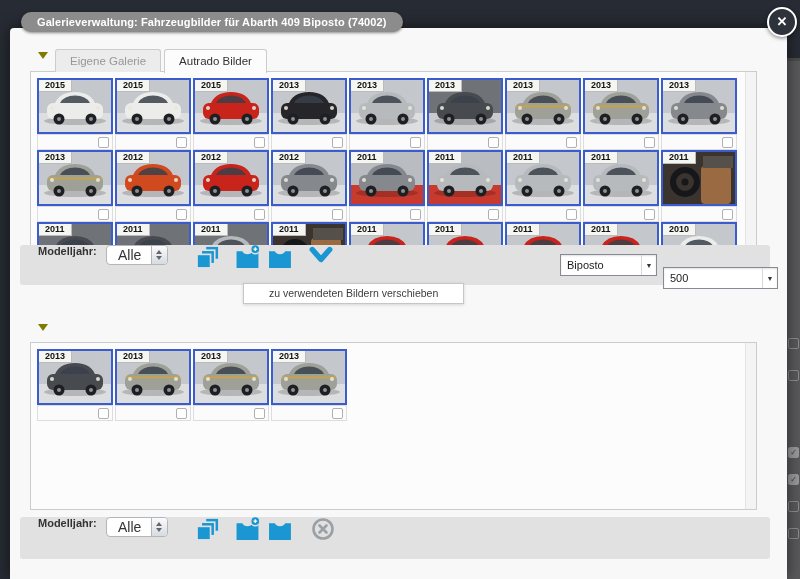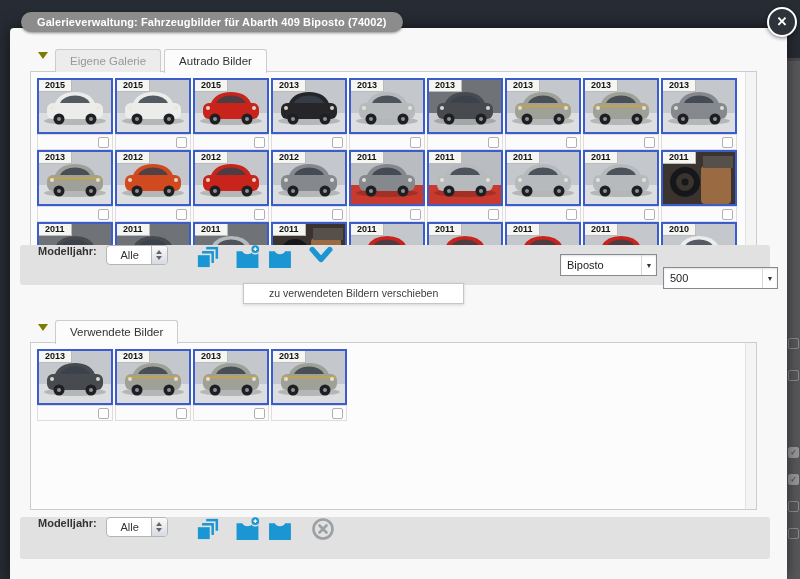--- a/index.html
+++ b/index.html
@@ -54,21 +54,21 @@
   .thumb-strip{width:74px;height:14px;border:1px solid #ddd;background:#fbfbfb;
     display:flex;justify-content:flex-end;align-items:center}
   .thumb-check{width:9px;height:9px;border:1px solid #b0b0b0;border-radius:2px;
     background:#fff;margin-right:3px;cursor:pointer}
   
   .toolbar{position:absolute;background:#e1e1e1;border-radius:3px;
     display:flex;align-items:flex-start;padding-left:18px;z-index:2}
   .tb-label{font-size:11px;font-weight:bold;color:#333;margin-right:9px}
   .mac-select{height:18px;background:#fff;border:1px solid #b5b5b5;border-radius:4px;
     display:flex;align-items:center;cursor:pointer;overflow:hidden}
-  .mac-select .val{font-size:11px;color:#333;padding:0 8px 0 10px;min-width:26px;
+  .mac-select .val{font-size:14px;color:#333;padding:0 8px 0 10px;min-width:26px;
     text-align:center}
   .mac-stepper{width:15px;height:18px;border-left:1px solid #b5b5b5;
     background:linear-gradient(#fafbfc,#d7dbe2);display:flex;flex-direction:column;
     align-items:center;justify-content:center}
   .mac-stepper .up{width:0;height:0;border-left:3px solid transparent;
     border-right:3px solid transparent;border-bottom:4px solid #666;margin-bottom:2px}
   .mac-stepper .dn{width:0;height:0;border-left:3px solid transparent;
     border-right:3px solid transparent;border-top:4px solid #666}
   .tb-icon{cursor:pointer;display:block}
   .win-select{position:absolute;height:20px;background:#fff;border:1px solid #868b93;
@@ -723,23 +723,20 @@
     <div class="win-select" style="left:643px;top:22px;width:113px">
       <span class="val">500</span>
       <span class="arr">▼</span>
     </div>
   </div>
 
   <div class="tooltip" style="left:233px;top:255px">zu verwendeten Bildern verschieben</div>
 
   <div class="collapse-tri" style="left:28px;top:296px"></div>
 
-  <div class="tabs" style="left:45px;top:291px">
-    <div class="tab active">Verwendete Bilder</div>
-  </div>
 
   <div class="panel" style="left:20px;top:314px;width:725px;height:166px">
     <div class="thumb-grid" id="used-grid">
         <div class="thumb">
           <div class="thumb-img">
             <svg width="72" height="52" viewBox="0 0 72 52">
     <rect width="72" height="33" fill="#c4c8cd"></rect>
     <rect y="33" width="72" height="19" fill="#dcdee0"></rect>
     <ellipse cx="36" cy="41" rx="31" ry="4" fill="rgba(0,0,0,.18)"></ellipse>
     <path d="M15,26 Q19,12 36,12 Q53,12 57,26 Z" fill="#474a4f"></path>

